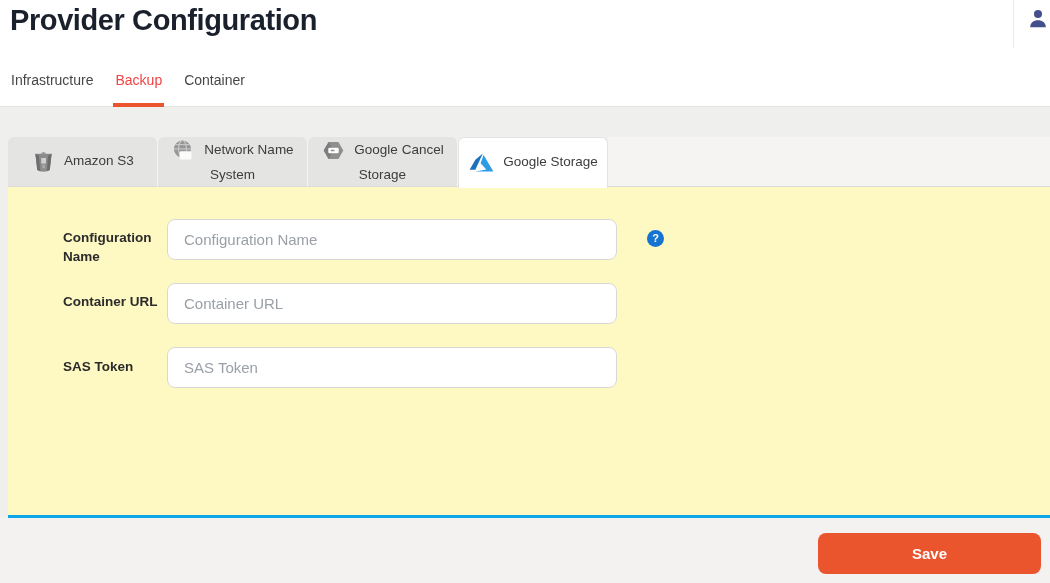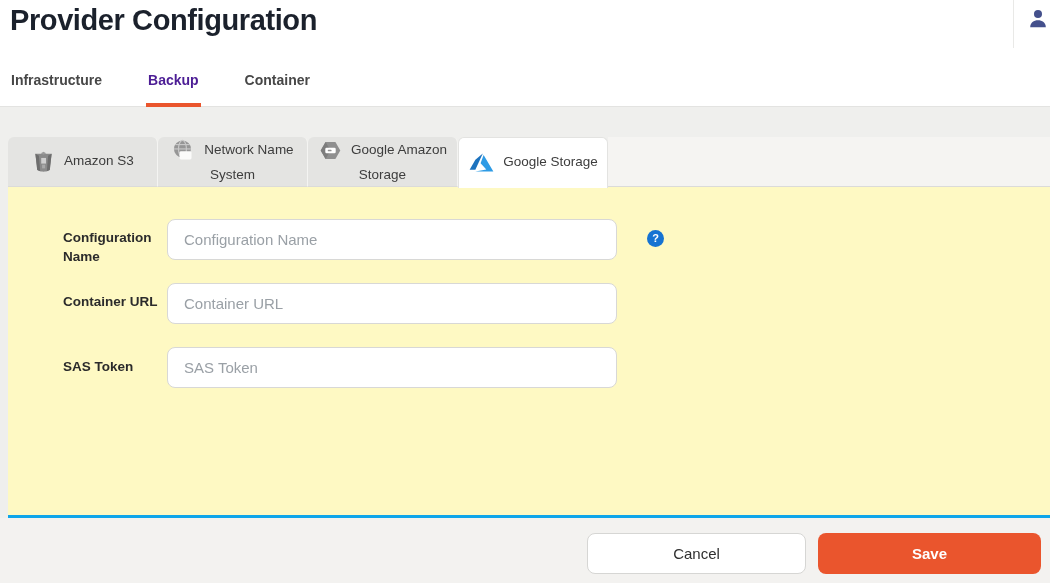--- a/index.html
+++ b/index.html
@@ -22,27 +22,27 @@
     font-size:29px; font-weight:700; letter-spacing:-0.4px; color:#1b212c;
   }
   .header-divider {
     position:absolute; right:36px; top:0; width:1px; height:48px; background:#e9e9e7;
   }
   .user-icon-wrap { position:absolute; right:1px; top:8px; width:22px; height:22px; cursor:pointer; }
 
   
   .nav-tabs {
     position:absolute; left:11px; top:66px; height:41px;
-    display:flex; gap:44px;font-weight:bold;
+    display:flex; gap:20px;
   }
   .nav-tab {
     height:41px; padding-top:6px; font-size:14px; color:#474747; cursor:pointer;
   }
   .nav-tab.active {
-    color:#4c1d95;
+    color:#ef4444;
     border-bottom:4px solid #ea552d;
     padding-left:2px; padding-right:2px;
   }
 
   
   .tab-strip {
     position:absolute; left:8px; top:137px; right:0; height:50px;
     display:flex; align-items:center;
   }
   .ptab {
@@ -162,21 +162,21 @@
     </div>
   </div>
 
   <div class="ptab">
     <div class="ptab-inner">
       <svg width="25" height="25" viewBox="0 0 24 24">
         <polygon points="2.6,12 7.3,3.9 16.7,3.9 21.4,12 16.7,20.1 7.3,20.1" fill="#8f8f8f"></polygon>
         <polygon points="2.6,12 7.3,3.9 12,12 7.3,20.1" fill="#7d7d7d"></polygon>
         <rect x="7" y="9.4" width="10" height="5.2" rx="1.2" fill="#ffffff"></rect>
         <rect x="9.4" y="11.2" width="3.6" height="1.6" rx="0.5" fill="#8f8f8f"></rect>
-      </svg><span>Google Amazon Storage</span>
+      </svg><span>Google Cancel Storage</span>
     </div>
   </div>
 
   <div class="ptab active">
     <div class="ptab-inner">
       <svg width="27" height="25" viewBox="0 0 24 24">
         <path d="M13.23 3.4 6.1 9.38 0.6 18.9 h5.5 L13.23 3.4z" fill="#1c72be"></path>
         <path d="M5.98 20.6 H23.4 L14.03 4.7 l-2.9 7.9 5.5 6.2 -10.65 1.8z" fill="#2e9be5"></path>
       </svg><span>Google Storage</span>
     </div>
@@ -192,15 +192,14 @@
   <div class="help-icon">?</div>
 
   <div class="field-label label-2">Container URL</div>
   <input class="text-input input-2" type="text" placeholder="Container URL" style="">
 
   <div class="field-label label-3">SAS Token</div>
   <input class="text-input input-3" type="text" placeholder="SAS Token" style="">
 </div>
 
 <div class="footer">
-  <div class="btn btn-cancel">Cancel</div>
   <div class="btn btn-save">Save</div>
 </div>
 
 </body></html>

